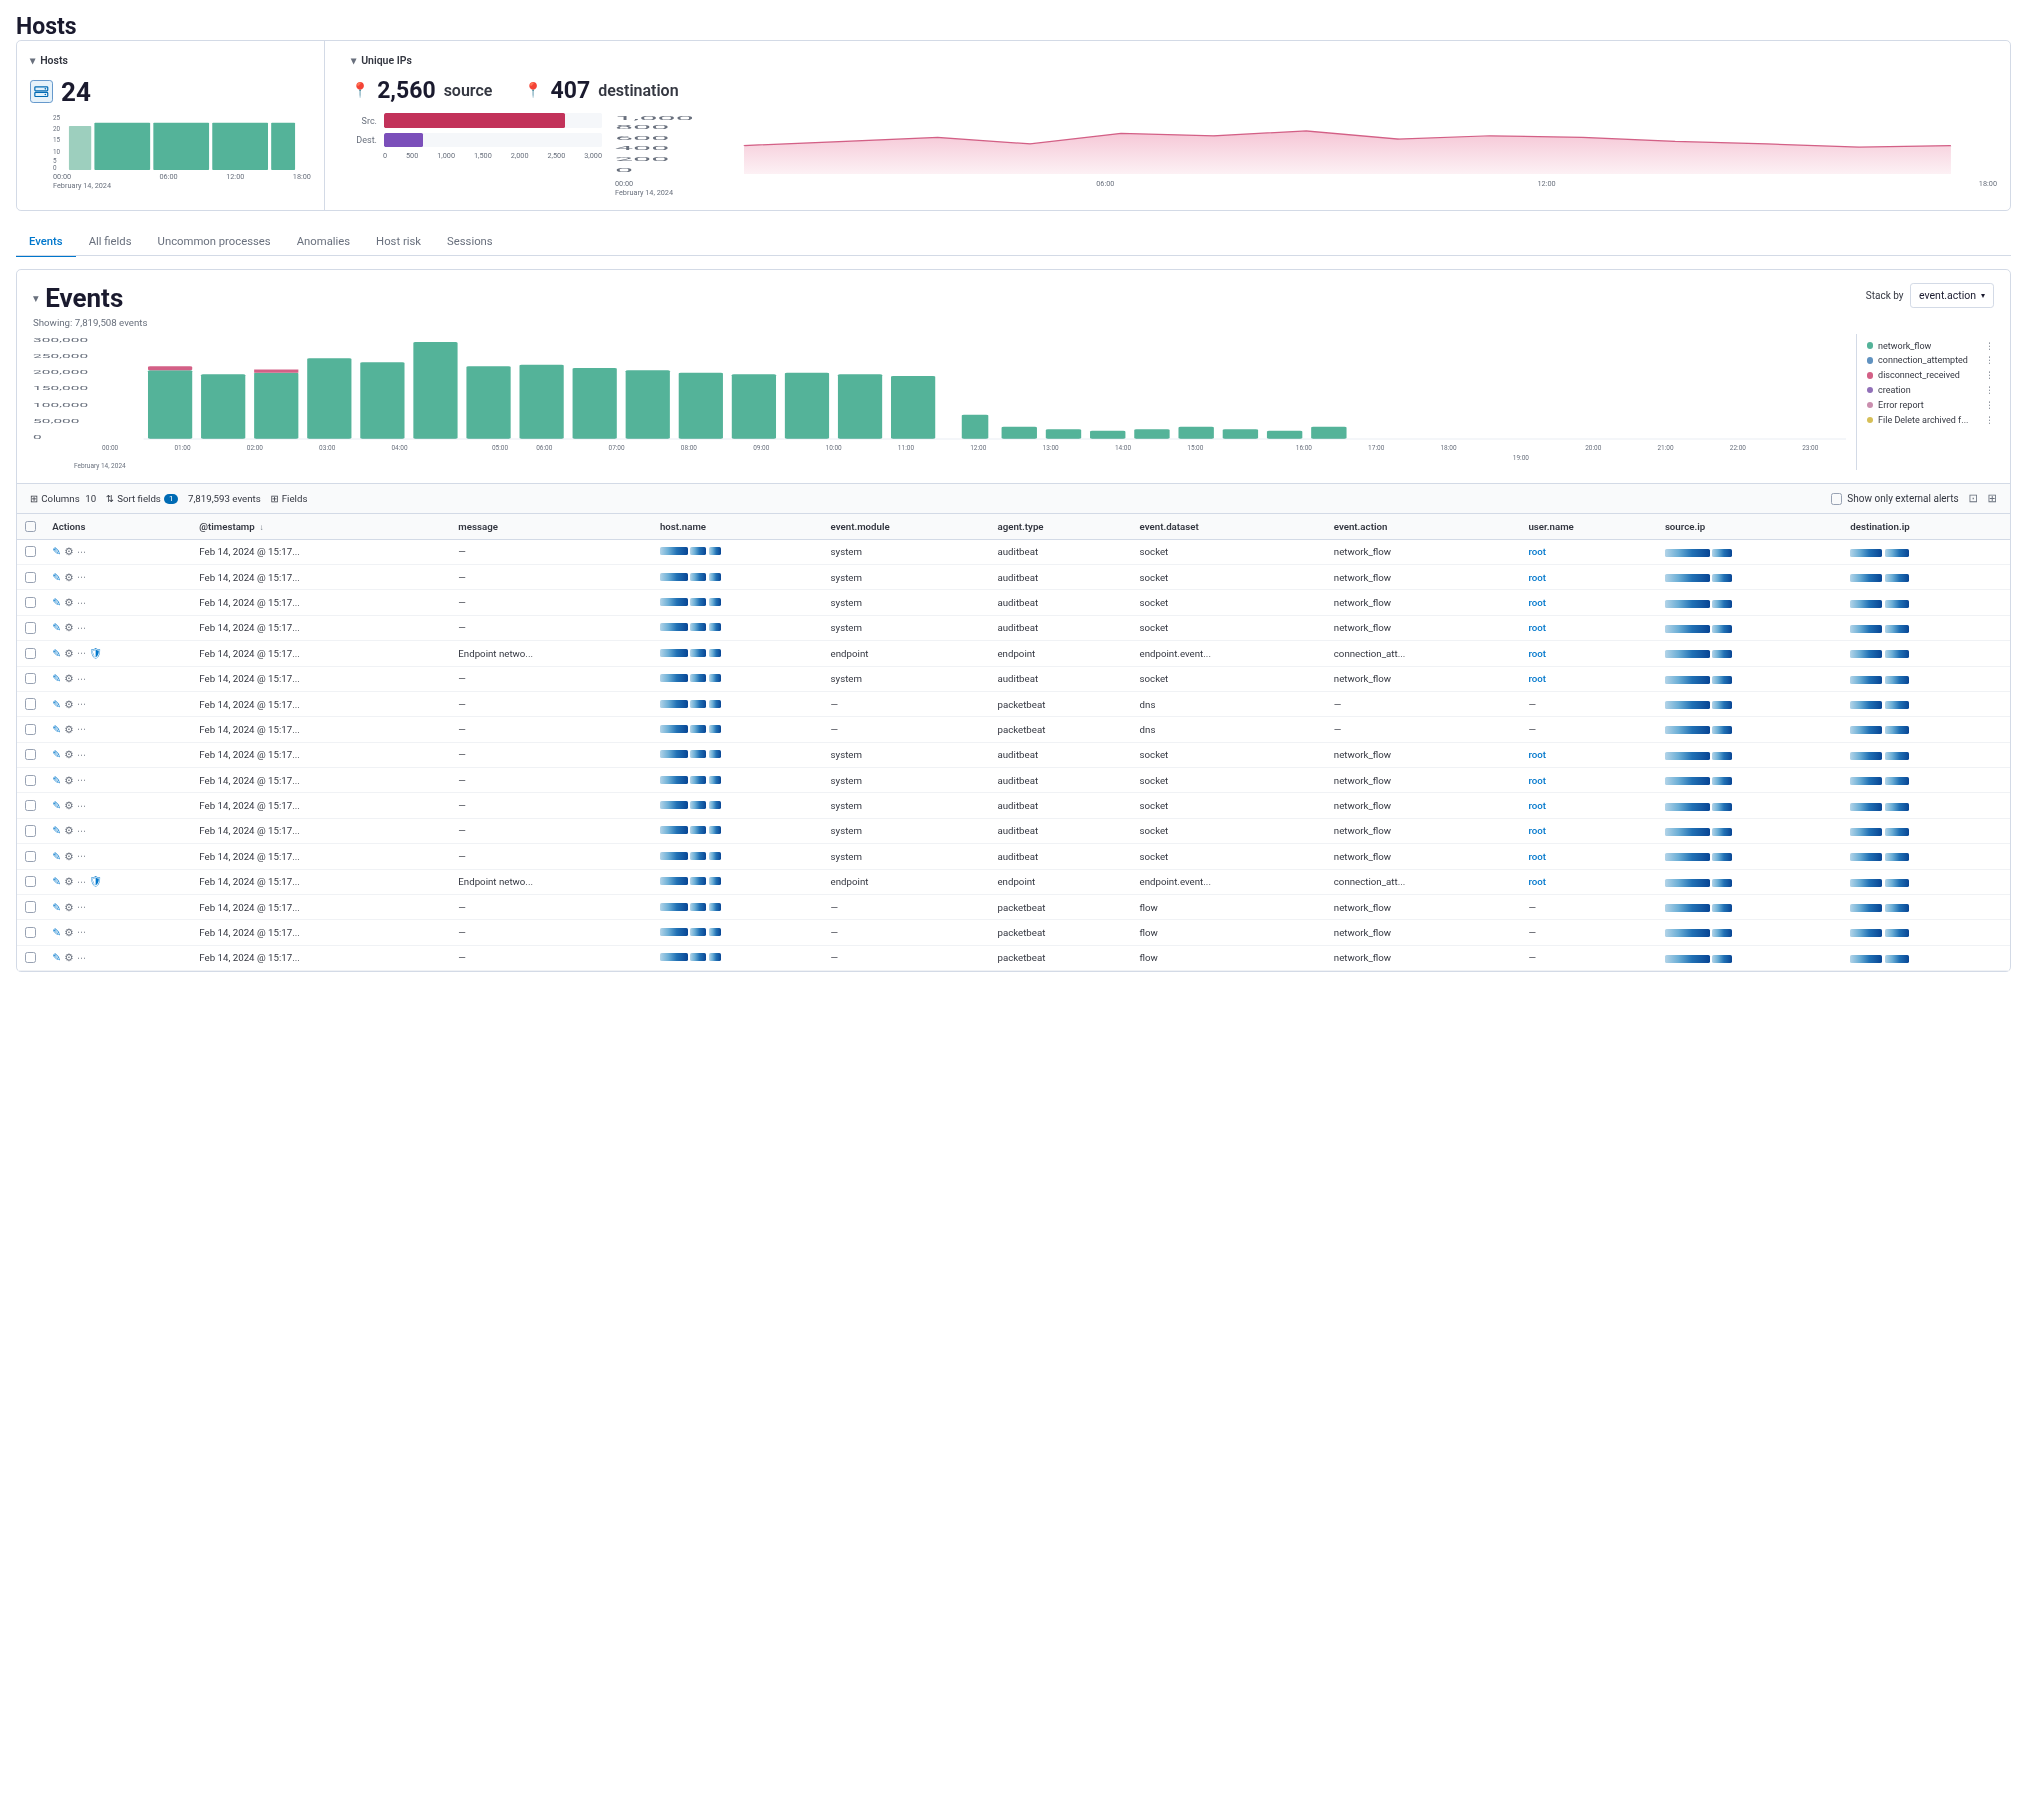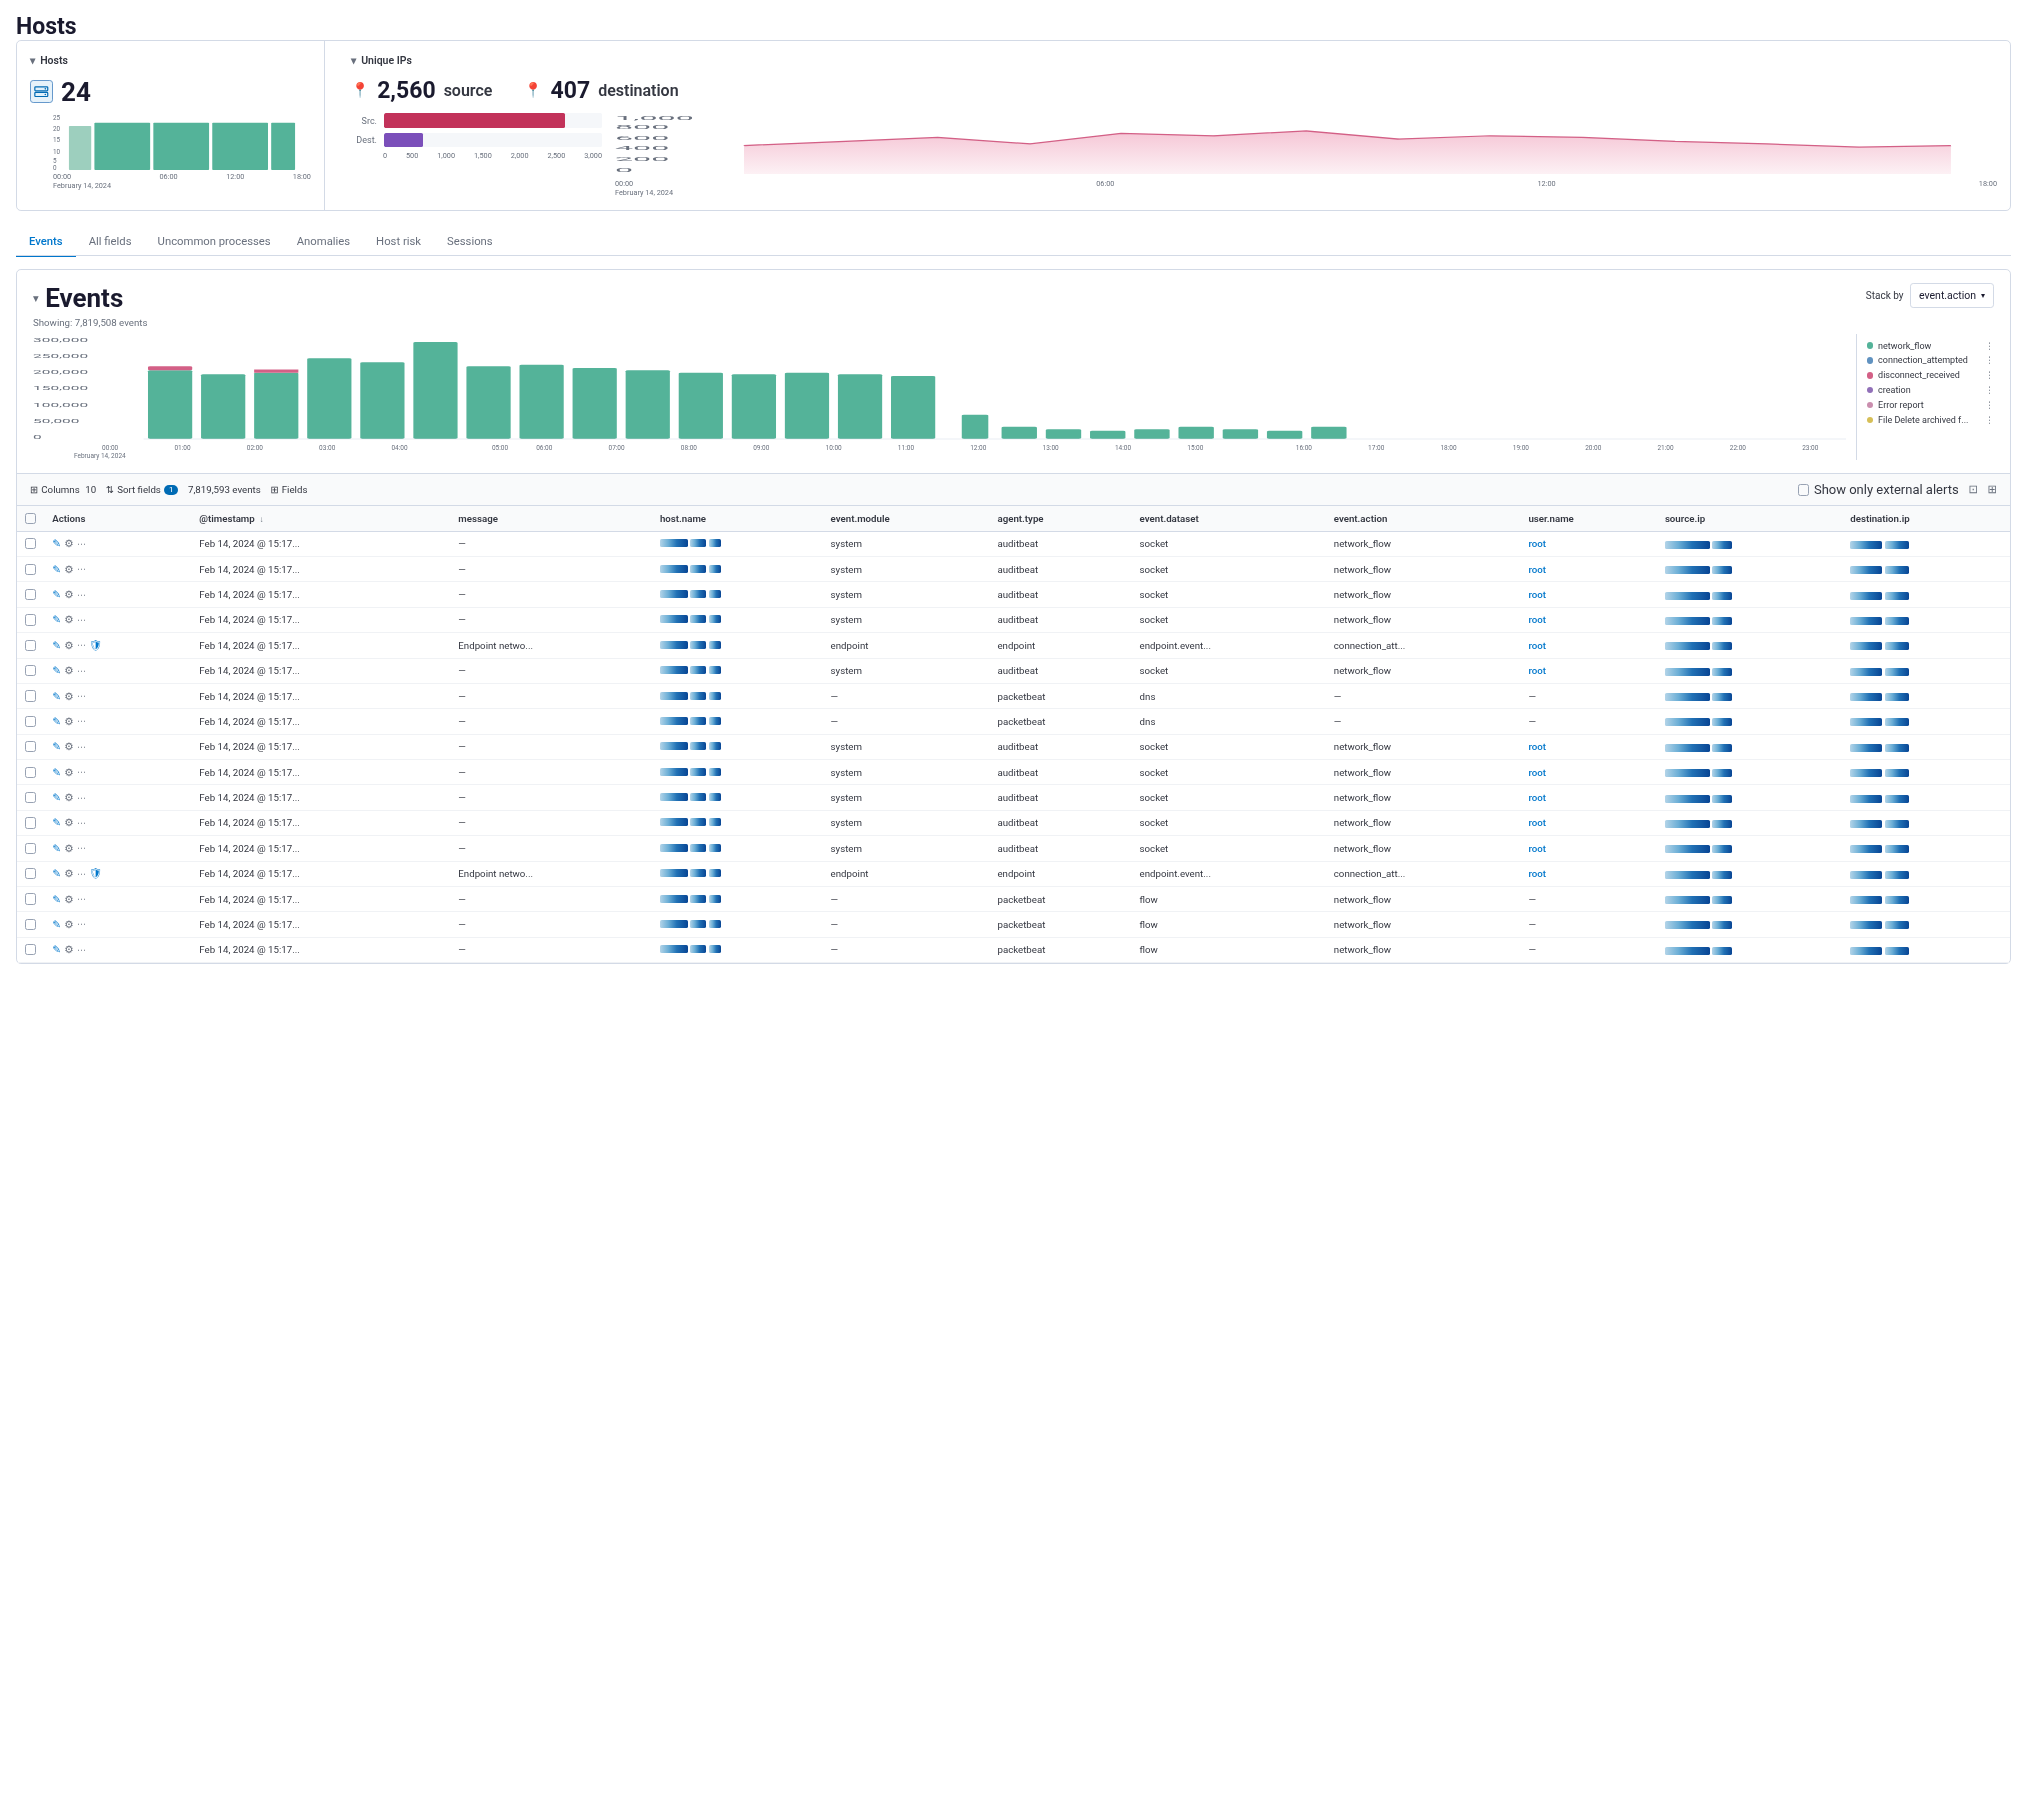--- a/index.html
+++ b/index.html
@@ -37,21 +37,21 @@
     .events-chart-area { padding: 0 16px 13px; position: relative; }
     
     .legend-item { display: flex; align-items: center; gap: 4.9px; margin-bottom: 4.9px; font-size: 9px; color: #343741; }
     .legend-dot { width: 6.5px; height: 6.5px; border-radius: 50%; flex-shrink: 0; }
     
     .table-toolbar { display: flex; align-items: center; gap: 9.7px; padding: 8px 13px; border-top: 0.8px solid #d3dae6; border-bottom: 0.8px solid #d3dae6; background: #f9fafb; }
     .toolbar-item { display: flex; align-items: center; gap: 3.2px; font-size: 9.7px; color: #343741; cursor: pointer; }
     .toolbar-badge { background: #006bb4; color: #fff; border-radius: 8px; padding: 0.8px 4.9px; font-size: 8px; }
     .toolbar-sep { flex: 1; }
     .toolbar-right { display: flex; align-items: center; gap: 9.7px; }
-    .show-external { display: flex; align-items: center; gap: 4.9px; font-size: 13px; color: #343741; }
+    .show-external { display: flex; align-items: center; gap: 4.9px; font-size: 10px; color: #343741; }
     .checkbox { width: 11.3px; height: 11.3px; border: 0.8px solid #98a2b3; border-radius: 2.4px; }
     
     .data-table { width: 100%; border-collapse: collapse; font-size: 9.7px; }
     .data-table th { background: #f9fafb; padding: 6.5px 8px; text-align: left; font-weight: 600; color: #343741; border-bottom: 1.6px solid #d3dae6; white-space: nowrap; font-size: 9.7px; }
     .data-table th.sortable { cursor: pointer; }
     .data-table td { padding: 5.7px 8px; border-bottom: 0.8px solid #f0f2f5; color: #343741; vertical-align: middle; white-space: nowrap; }
     
     .row-actions { display: flex; align-items: center; gap: 3.2px; }
     
     .cb { width: 11.3px; height: 11.3px; border: 0.8px solid #98a2b3; border-radius: 2.4px; }
@@ -291,21 +291,21 @@
             <span style="flex:1;text-align:center;">10:00</span>
             <span style="flex:1;text-align:center;">11:00</span>
             <span style="flex:1;text-align:center;">12:00</span>
             <span style="flex:1;text-align:center;">13:00</span>
             <span style="flex:1;text-align:center;">14:00</span>
             <span style="flex:1;text-align:center;">15:00</span>
             <span style="flex:0.5;text-align:center;"></span>
             <span style="flex:1;text-align:center;">16:00</span>
             <span style="flex:1;text-align:center;">17:00</span>
             <span style="flex:1;text-align:center;">18:00</span>
-            <span style="flex:1;text-align:center;">19:00</span>
+            <span style="flex:1;text-align:center;margin-top:10px;">19:00</span>
             <span style="flex:1;text-align:center;">20:00</span>
             <span style="flex:1;text-align:center;">21:00</span>
             <span style="flex:1;text-align:center;">22:00</span>
             <span style="flex:1;text-align:center;">23:00</span>
           </div>
           <div style="font-size:6.5px;color:#69707d;margin-left:41px;margin-top:0.8px;">February 14, 2024</div>
         </div>
 
         <div style="width:138px;padding-top:6.5px;border-left:0.8px solid #d3dae6;padding-left:9.7px;">
           <div class="legend-item">

